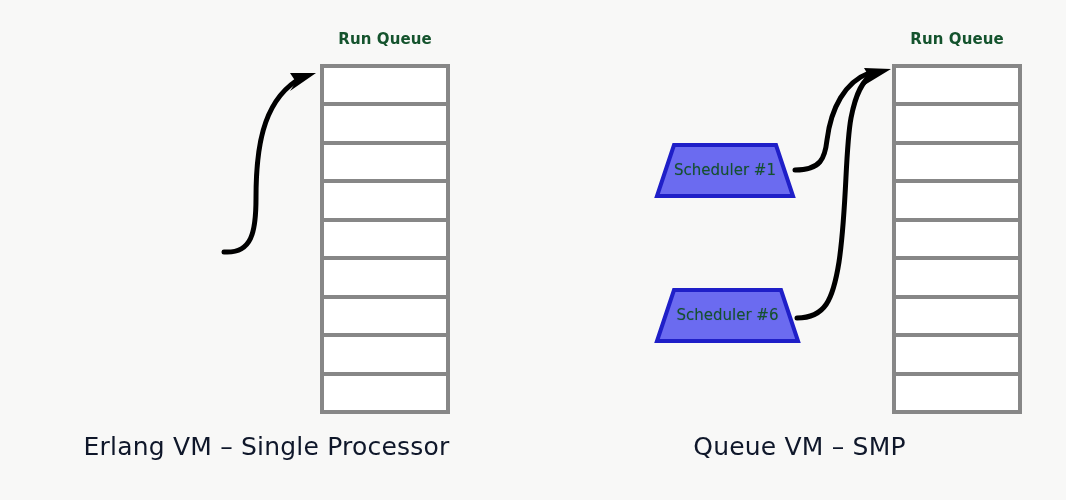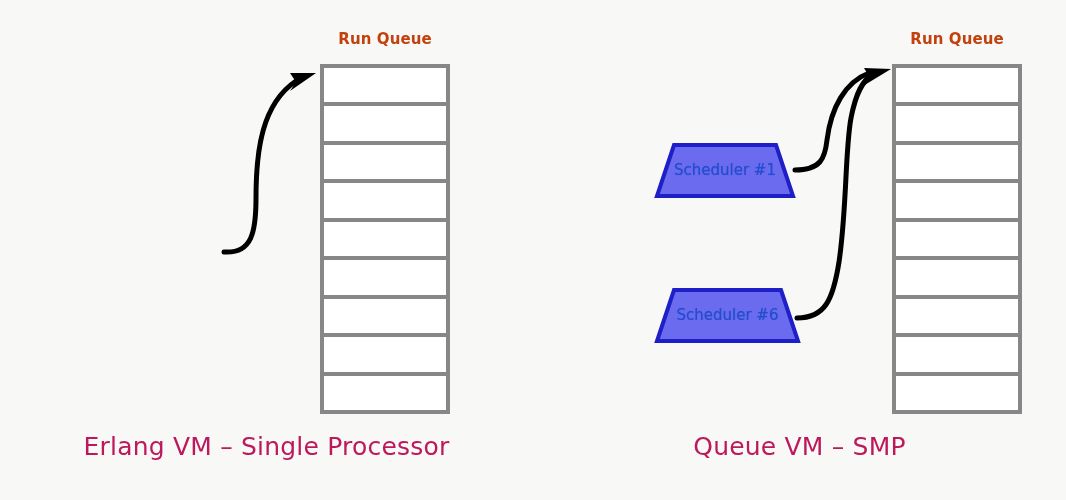--- a/index.html
+++ b/index.html
@@ -23,21 +23,21 @@
   .queue-wrap { position: absolute; }
   .queue-title {
     position: absolute;
     top: -34px;
     left: 50%;
     transform: translateX(-50%);
     white-space: nowrap;
     font-family: "DejaVu Sans", sans-serif;
     font-size: 15px;
     font-weight: bold;
-    color: #c2410c;
+    color: #14532d;
     letter-spacing: 0.1px;
   }
   .queue-cells {
     position: absolute;
     top: 0; left: 0;
     display: flex;
     flex-direction: column;
   }
   .queue-cell {
     box-sizing: border-box;
@@ -51,21 +51,21 @@
   .sched {
     position: absolute;
     display: flex;
     align-items: center;
     justify-content: center;
   }
   .sched svg { position: absolute; top: 0; left: 0; overflow: visible; }
   .sched-label {
     position: relative;
     z-index: 2;
-    color: #1d4ed8;
+    color: #14532d;
     font-family: "DejaVu Sans", sans-serif;
     font-size: 15px;
     line-height: 1;
     white-space: nowrap;
     text-shadow: 0 0 1px rgba(0,0,0,0.25);
   }
 
   
   .arrows {
     position: absolute;
@@ -82,21 +82,21 @@
   .arrow-head { fill: #000000; }
 
   
   .caption {
     position: absolute;
     left: 0;
     width: 533px;
     text-align: center;
     font-family: "DejaVu Sans", sans-serif;
     font-size: 25px;
-    color: #be185d;
+    color: #0f172a;
     letter-spacing: 0.2px;
     white-space: nowrap;
   }
 </style>
 </head>
 <body>
 
 <div id="stage">
 
   <div class="panel" id="panel-left">

